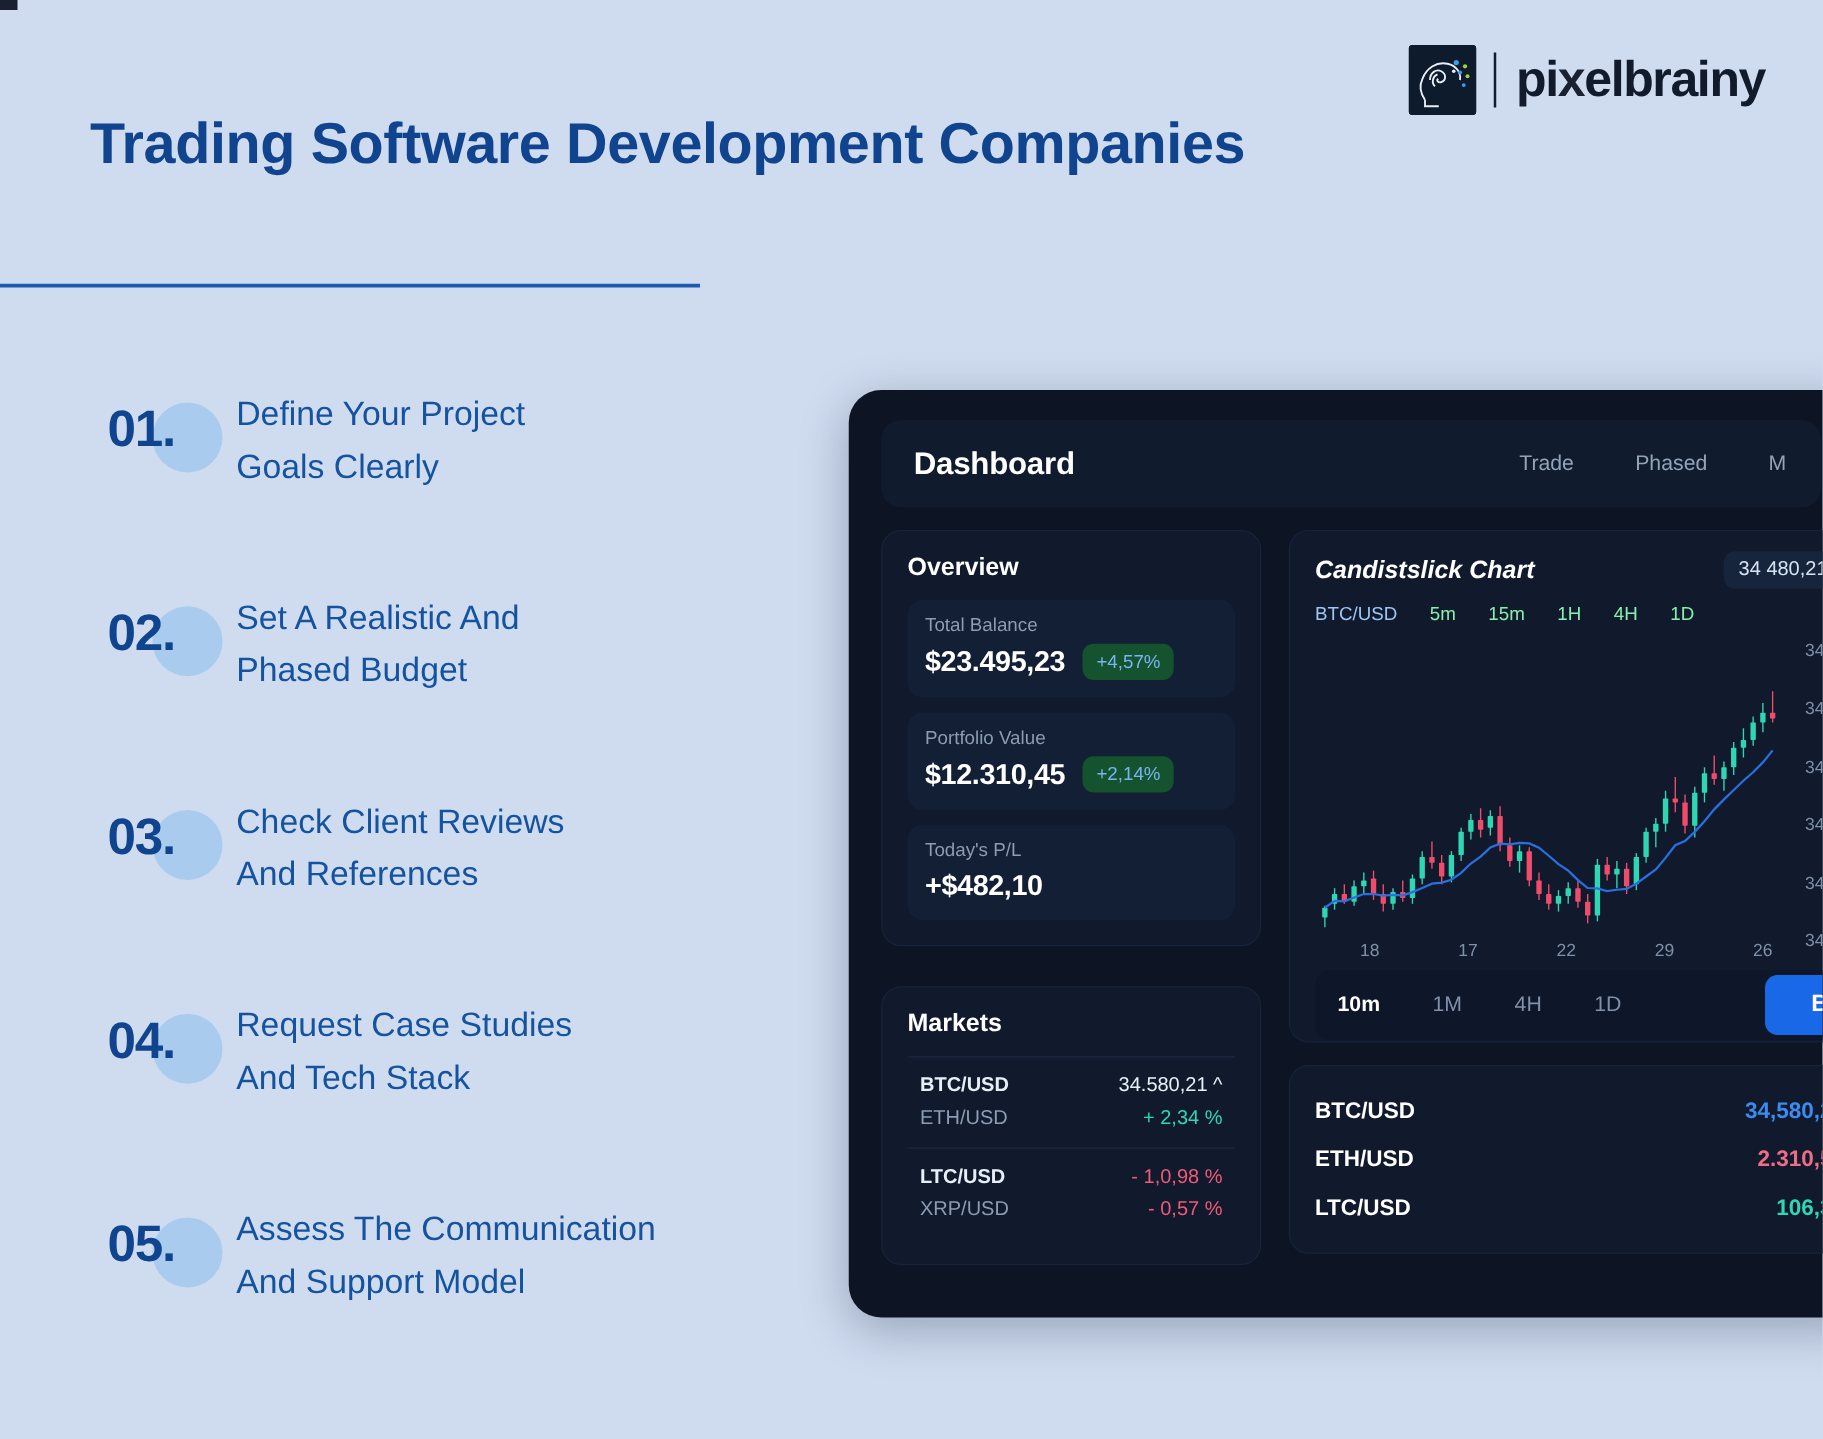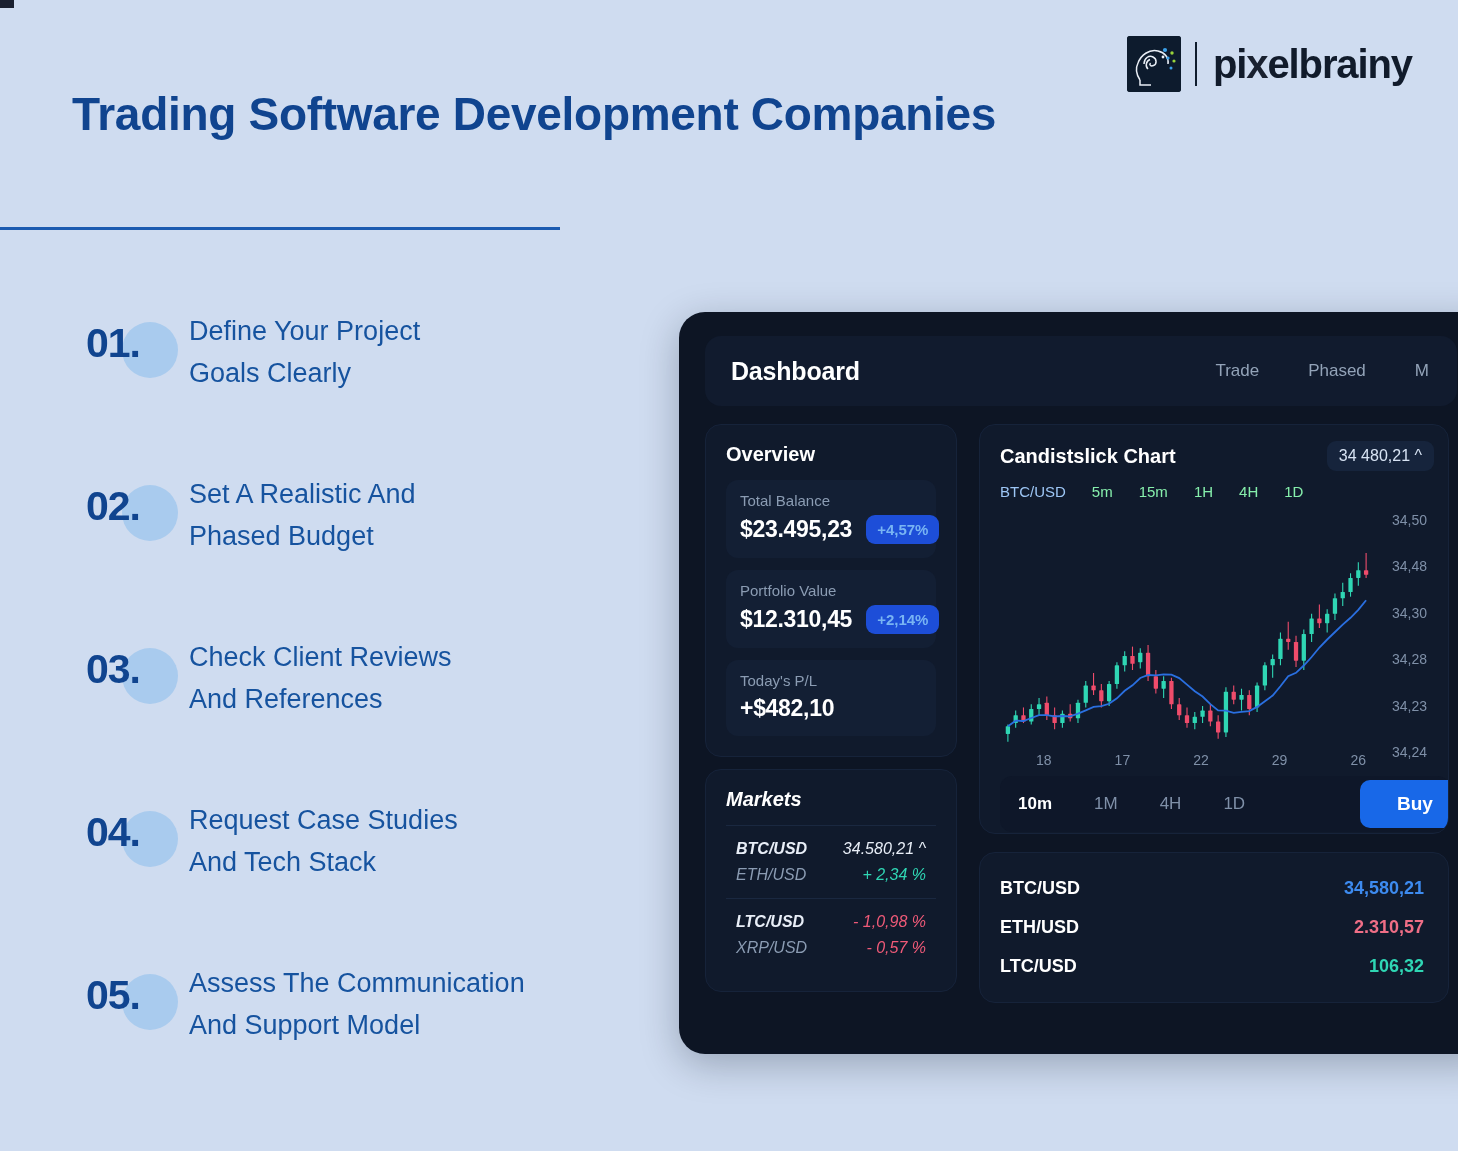--- a/index.html
+++ b/index.html
@@ -183,21 +183,21 @@
     white-space: nowrap;
   }
 
   .grid {
     display: flex;
     gap: 22px;
     margin-top: 18px;
   }
 
   
-  .col-left { width: 252px; flex: none; }
+  .col-left { width: 304px; flex: none; }
 
   .card {
     background: #101a2c;
     border-radius: 16px;
     border: 1px solid #16233a;
     padding: 18px 20px 20px 20px;
   }
   .card-title {
     font-size: 20px;
     font-weight: 700;
@@ -222,30 +222,30 @@
     align-items: center;
     gap: 14px;
   }
   .stat-value {
     font-size: 23px;
     font-weight: 700;
     color: #ffffff;
     letter-spacing: -0.3px;
   }
   .chip {
-    background: #1d4ed8;
+    background: #14532d;
     border-radius: 9px;
     padding: 6px 11px;
     font-size: 15px;
-    font-weight: 700;
+    font-weight: 400;
     color: #78b4f3;
     white-space: nowrap;
   }
 
-  .markets-card { margin-top: 12px; font-style: italic; }
+  .markets-card { margin-top: 32px; }
   .mkt-group {
     border-top: 1px solid #1a2840;
     padding: 10px 4px 10px 4px;
   }
   .mkt-row {
     display: flex;
     justify-content: space-between;
     align-items: baseline;
     padding: 4px 6px;
   }
@@ -277,20 +277,21 @@
   .chart-head {
     display: flex;
     align-items: center;
     justify-content: space-between;
     padding-right: 14px;
   }
   .chart-title {
     font-size: 20px;
     font-weight: 700;
     color: #ffffff;
+    font-style: italic;
   }
   .chart-badge {
     background: #16243c;
     border-radius: 9px;
     padding: 6px 12px;
     font-size: 16px;
     color: #d7e3f3;
     white-space: nowrap;
   }
   .chart-tabs {

